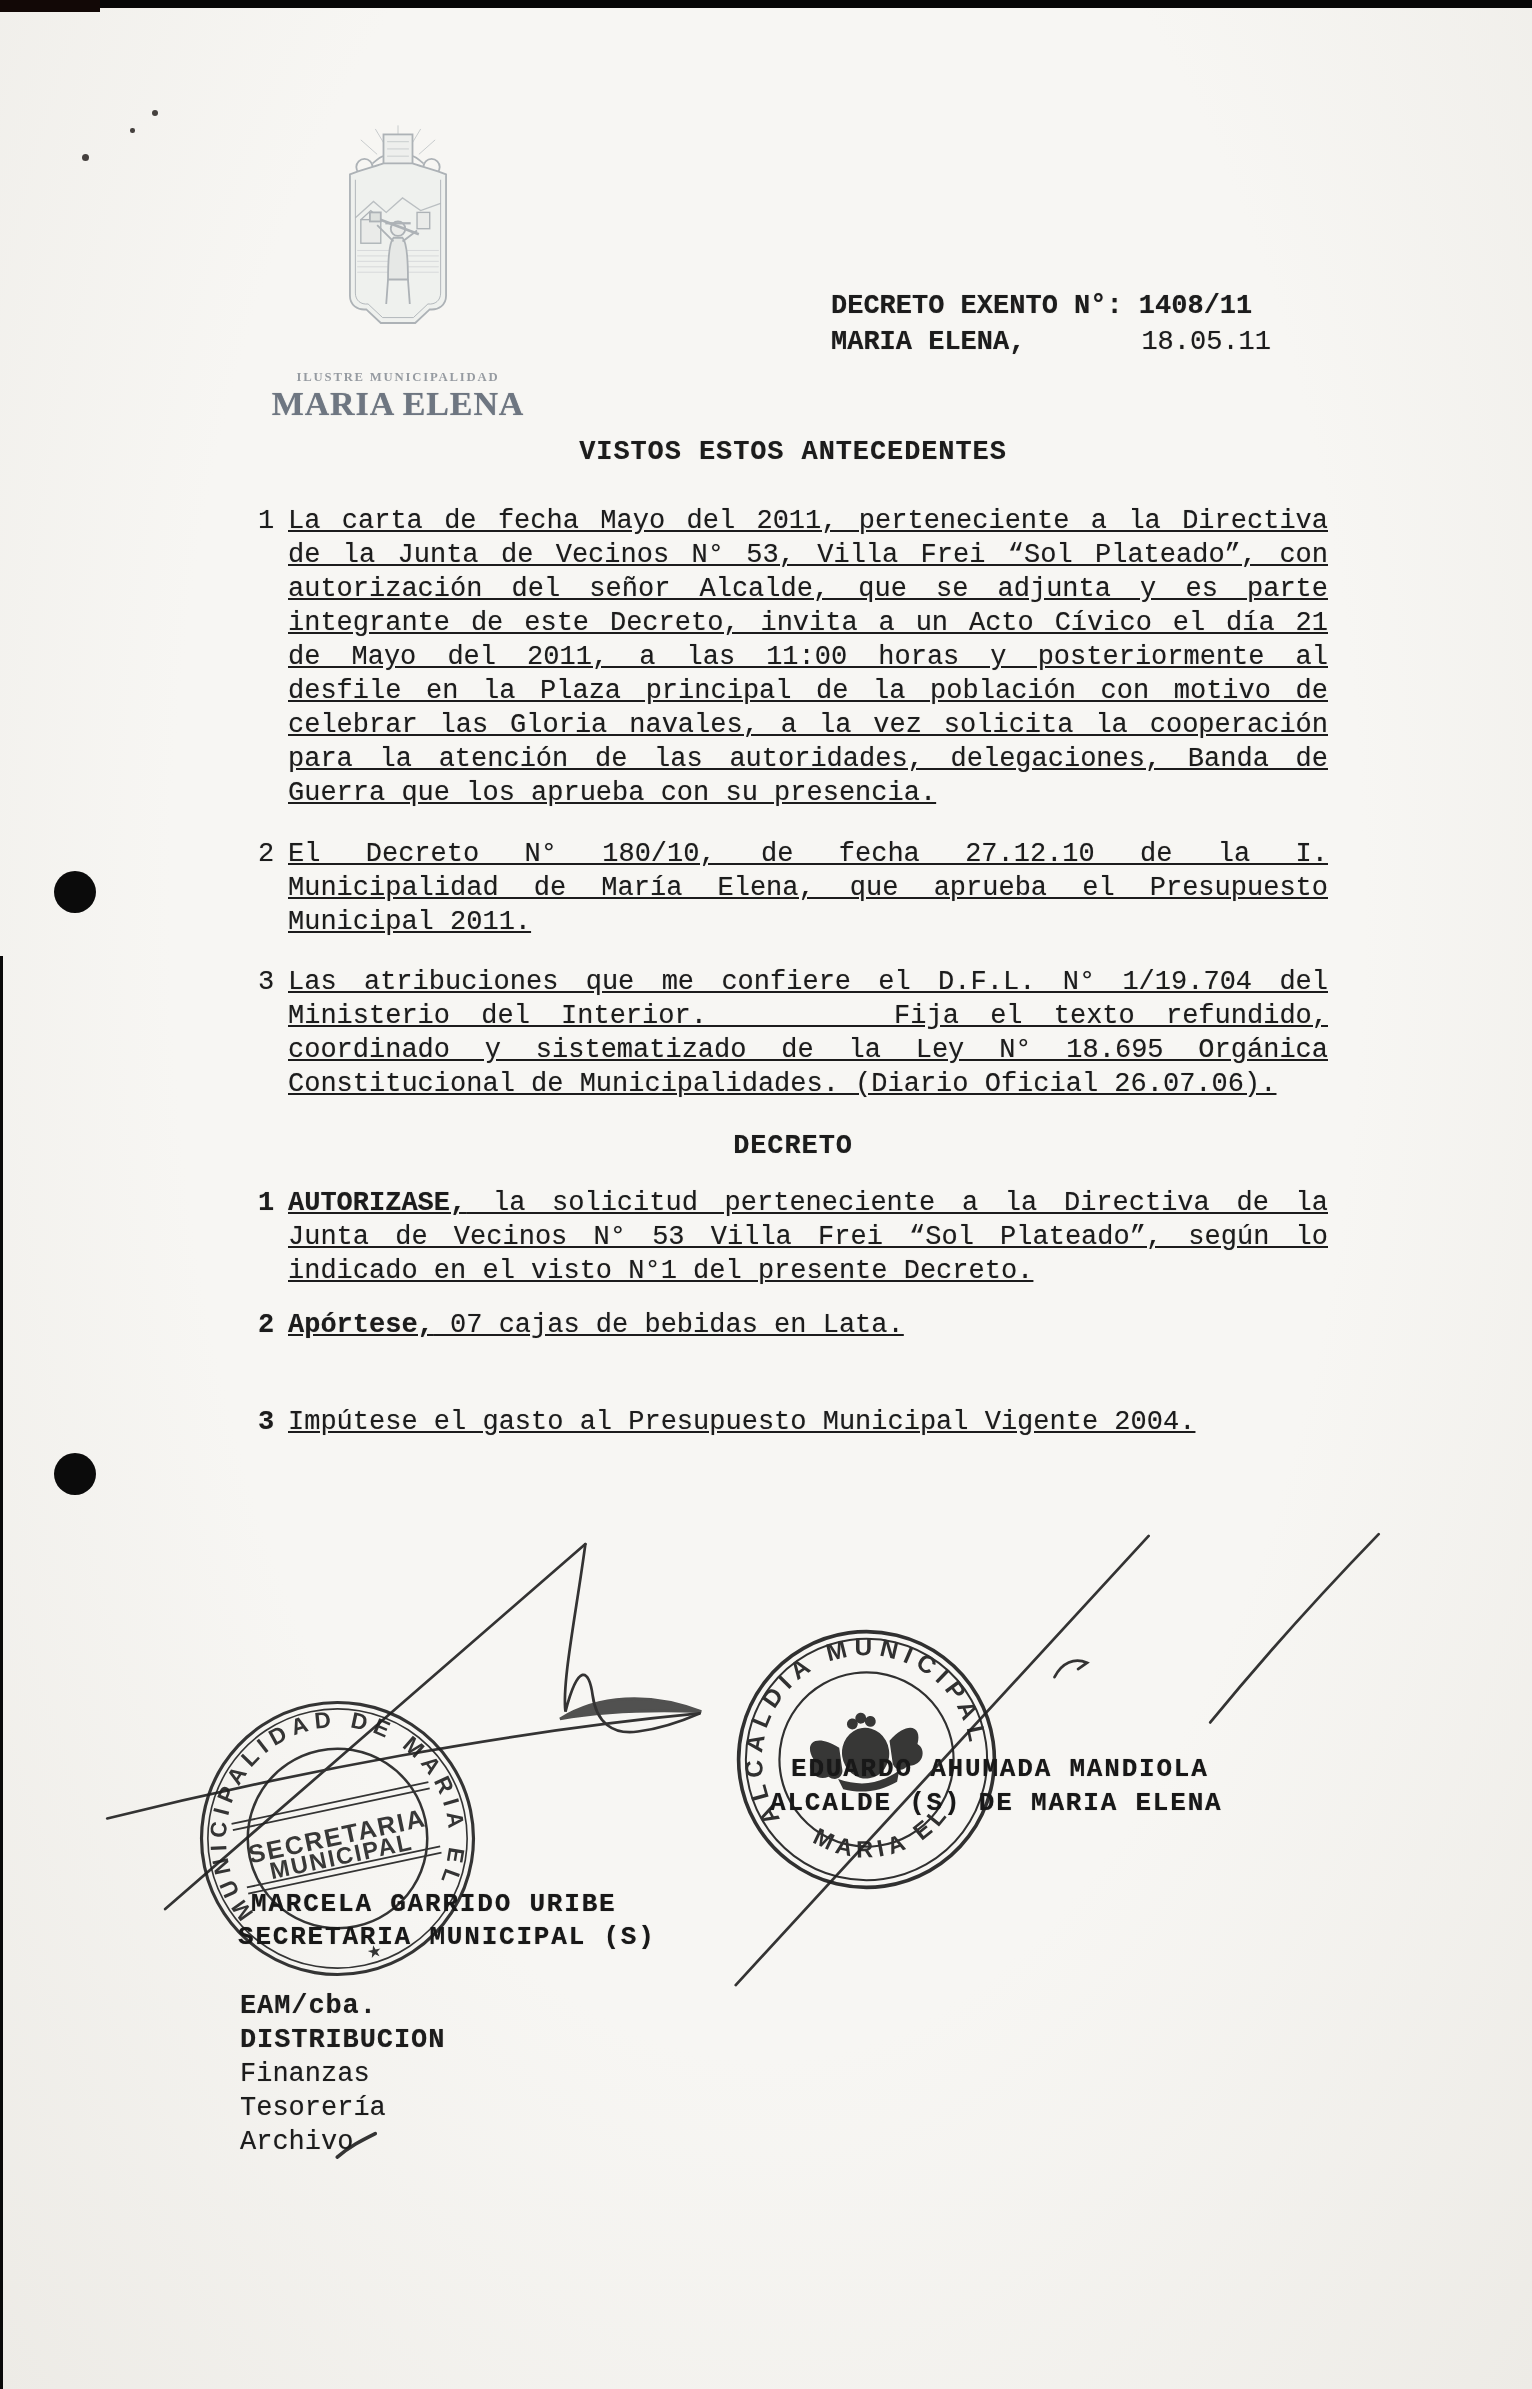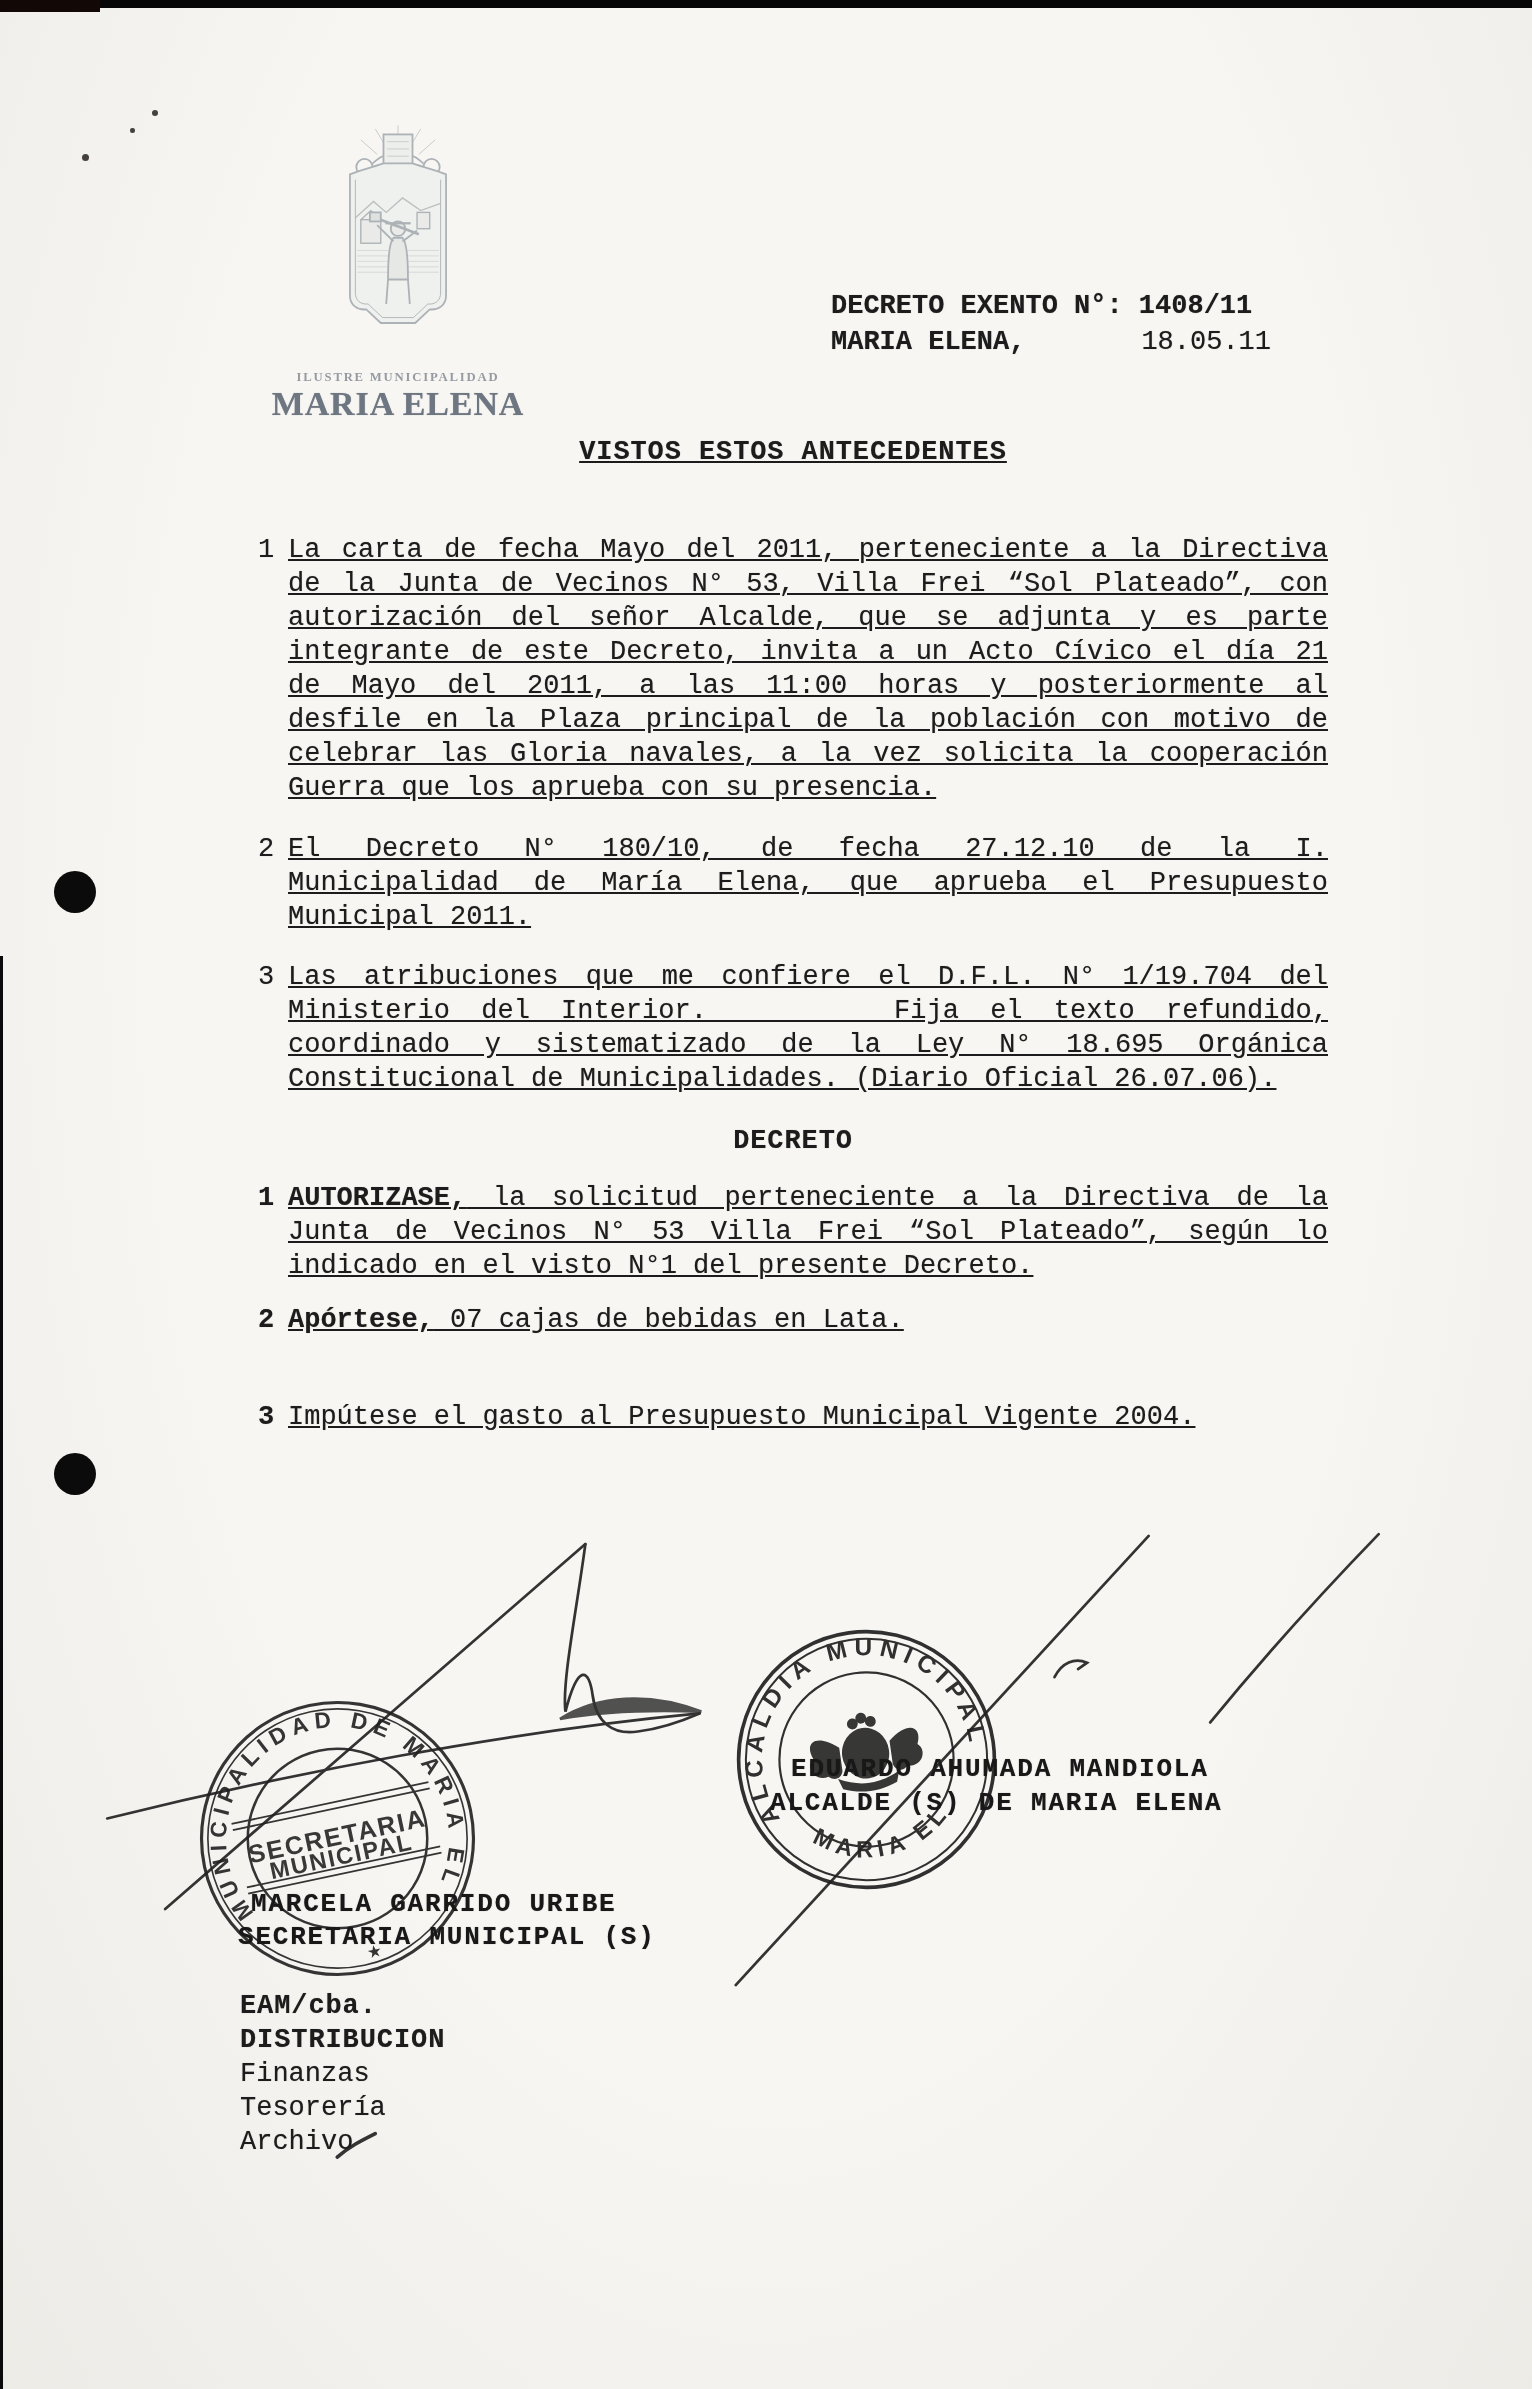--- a/index.html
+++ b/index.html
@@ -22,21 +22,21 @@
              letter-spacing:0.9px;color:#6e7681;font-weight:bold;text-shadow:0 0 0.9px rgba(90,98,110,.6);}
   
   .hdr{position:absolute;left:831px;top:288px;width:440px;font-size:27px;line-height:36px;
        text-shadow:0 0 0.9px rgba(0,0,0,.45);}
   .hdr-row1 b{font-weight:bold;margin-top:42px;}
   .hdr-row2{display:flex;justify-content:space-between;text-align:right;}
   .hdr-row2 .place{font-weight:bold;}
   
   .doc{position:absolute;left:258px;top:435px;width:1070px;text-shadow:0 0 0.9px rgba(0,0,0,.38);}
   .ctitle{font-weight:bold;font-size:27px;line-height:34px;text-align:center;letter-spacing:0.9px;}
-  .vtitle{margin-bottom:64px;text-decoration:underline;} .dtitle{margin-bottom:23px;}
+  .vtitle{margin-bottom:35px;} .dtitle{margin-bottom:23px;}
   .item{display:flex;}
   .num{width:30px;flex:0 0 30px;font-size:27px;line-height:34px;}
   .num.b{font-weight:bold;}
   .lines{flex:1;min-width:0;text-decoration:underline;}
   .tline{font-size:27px;line-height:34px;}
   .just{text-align:justify;text-align-last:justify;}
   .tline b{font-weight:bold;}
   .closing{margin-top:0;}
   
   .stamp{position:absolute;opacity:.93;}
@@ -121,20 +121,21 @@
         <div class="item" style="margin-bottom: 27px;">
           <div class="num">1</div>
           <div class="lines">
             <div class="tline just">La carta de fecha Mayo del 2011, perteneciente a la Directiva</div>
             <div class="tline just">de la Junta de Vecinos N° 53, Villa Frei “Sol Plateado”, con</div>
             <div class="tline just">autorización del señor Alcalde, que se adjunta y es parte</div>
             <div class="tline just">integrante de este Decreto, invita a un Acto Cívico el día 21</div>
             <div class="tline just">de Mayo del 2011, a las 11:00 horas y posteriormente al</div>
             <div class="tline just">desfile en la Plaza principal de la población con motivo de</div>
             <div class="tline just">celebrar las Gloria navales, a la vez solicita la cooperación</div>
+            <div class="tline just">para la atención de las autoridades, delegaciones, Banda de</div>
             <div class="tline">Guerra que los aprueba con su presencia.</div>
           </div>
         </div>
         <div class="item" style="margin-bottom: 26px;">
           <div class="num">2</div>
           <div class="lines">
             <div class="tline just">El Decreto N° 180/10, de fecha 27.12.10 de la I.</div>
             <div class="tline just">Municipalidad de María Elena, que aprueba el Presupuesto</div>
             <div class="tline">Municipal 2011.</div>
           </div>

